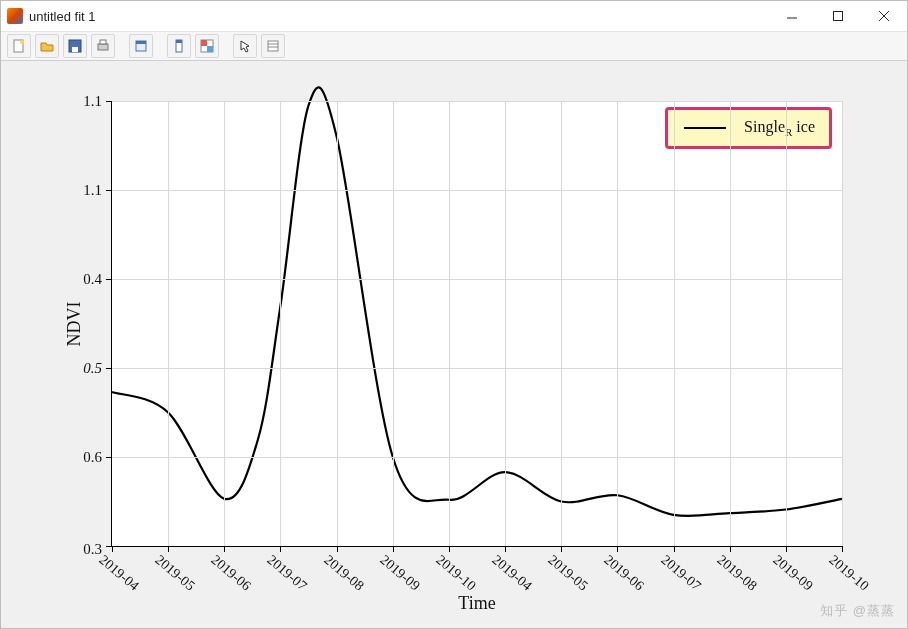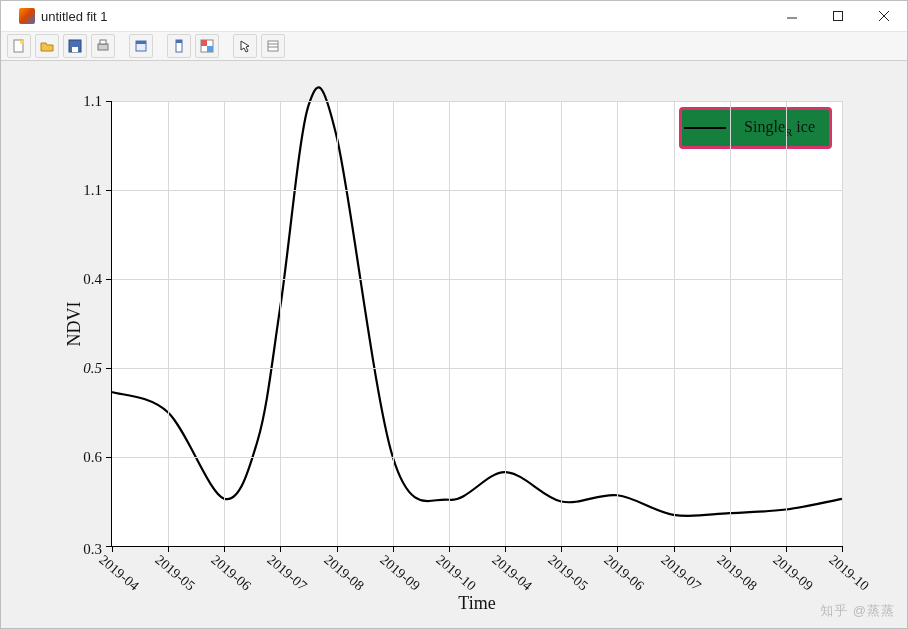--- a/index.html
+++ b/index.html
@@ -21,21 +21,21 @@
     position: relative;
     display: flex;
     flex-direction: column;
   }
   .titlebar {
     height: 30px;
     background: #ffffff;
     display: flex;
     align-items: center;
     border-bottom: 1px solid #e6e6e6;
-    padding-left: 18px;
+    padding-left: 6px;
   }
   .matlab-logo {
     width: 16px; height: 16px;
     margin-right: 6px;
     background: linear-gradient(135deg, #ff8a00 0%, #d64500 50%, #4b6db5 100%);
     border-radius: 2px;
   }
   .title-text { flex: 1; color: #222; font-size: 13px; }
   .win-controls { display: flex; height: 100%; }
   .win-btn {
@@ -129,22 +129,22 @@
     transform: translateX(-50%);
     font-family: "Times New Roman", serif;
     font-size: 18px;
   }
   .legend {
     position: absolute;
     right: 10px;
     top: 6px;
     border: 3px solid #d6336c;
     border-radius: 4px;
-    background: #15803d;
-    padding: 8px 14px 8px 2px;
+    background: #fef9c3;
+    padding: 8px 14px 8px 16px;
     font-family: "Times New Roman", serif;
     font-size: 16px;
     display: flex;
     align-items: center;
     gap: 18px;
   }
   .legend-line { width: 42px; height: 0; border-top: 2px solid #000; }
   .legend-text sub { font-size: 11px; vertical-align: sub; }
   svg.curve { position: absolute; left: 0; top: 0; width: 100%; height: 100%; overflow: visible; }
   .watermark {

